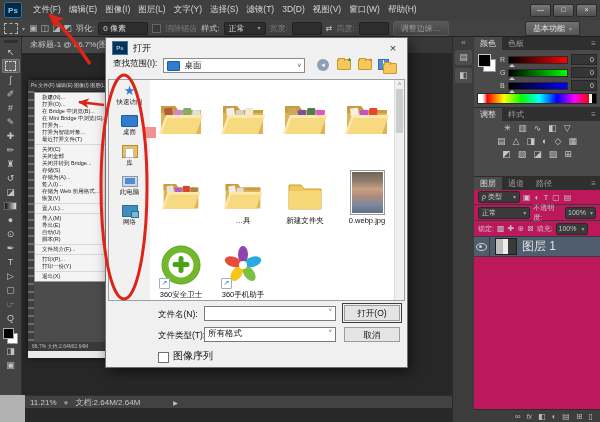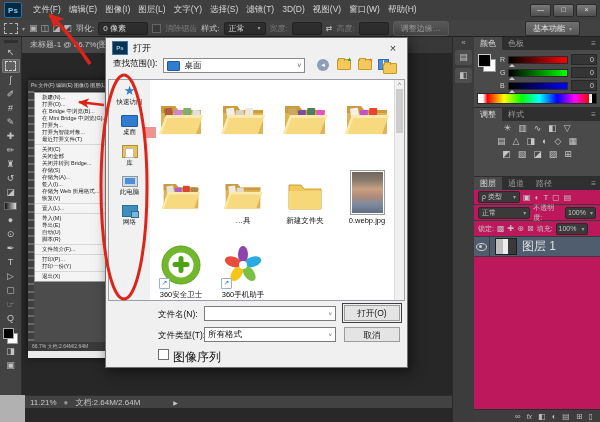--- a/index.html
+++ b/index.html
@@ -161,25 +161,25 @@
                   border-radius:1px;color:#2d6fd6;font-size:7px;line-height:8px;text-align:center}
   .count-badge{position:absolute;right:-3px;top:-4px;width:11px;height:11px;background:#e23b30;border-radius:50%;
                color:#fff;font-size:7px;line-height:11px;text-align:center;border:1px solid #fff;box-sizing:border-box}
   .img-thumb{width:33px;height:43px;border:1px solid #9a9a9a;box-shadow:inset 0 0 0 1px #fff;
      background:linear-gradient(180deg,#6e6358 0%,#8a7b6c 22%,#c9a185 42%,#b18b77 58%,#7e8aa0 78%,#5d6a80 100%)}
   .scrollbar{position:absolute;right:0;top:0;width:9px;height:100%;background:#f0f0f0;border-left:1px solid #dcdcdc;
              font-size:6px;color:#666;text-align:center;line-height:8px}
   .sb-thumb{position:absolute;left:1px;top:9px;width:7px;height:44px;background:#cdcdcd}
   .dlg-label{position:absolute;font-size:8.5px}
   .dlg-input{position:absolute;background:#fff;border:1px solid #7a7a7a;height:15px;box-sizing:border-box;font-size:8.5px;
-             display:flex;align-items:center;padding:0 3px}
+             display:flex;padding:0 3px}
   .dlg-input .caret{margin-left:auto;color:#555}
   .btn{position:absolute;background:#e4e4e4;border:1px solid #9c9c9c;font-size:8.5px;text-align:center;line-height:14px;box-sizing:border-box}
   .btn.default{outline:1.5px solid #3e3e3e;outline-offset:1px}
-  .cbx-row{position:absolute;display:flex;align-items:flex-start;gap:4px;font-size:12px}
+  .cbx-row{position:absolute;display:flex;align-items:flex-end;gap:4px;font-size:10px}
   .cbx{width:9px;height:9px;background:#fff;border:1px solid #707070}
 
   
   .annot{position:absolute;left:0;top:0;z-index:50;pointer-events:none}
   .pink-sq{position:absolute;left:143px;top:127px;width:13px;height:11px;background:rgba(238,140,140,.95);z-index:45}
 </style>
 </head>
 <body>
 
 <div class="app">

